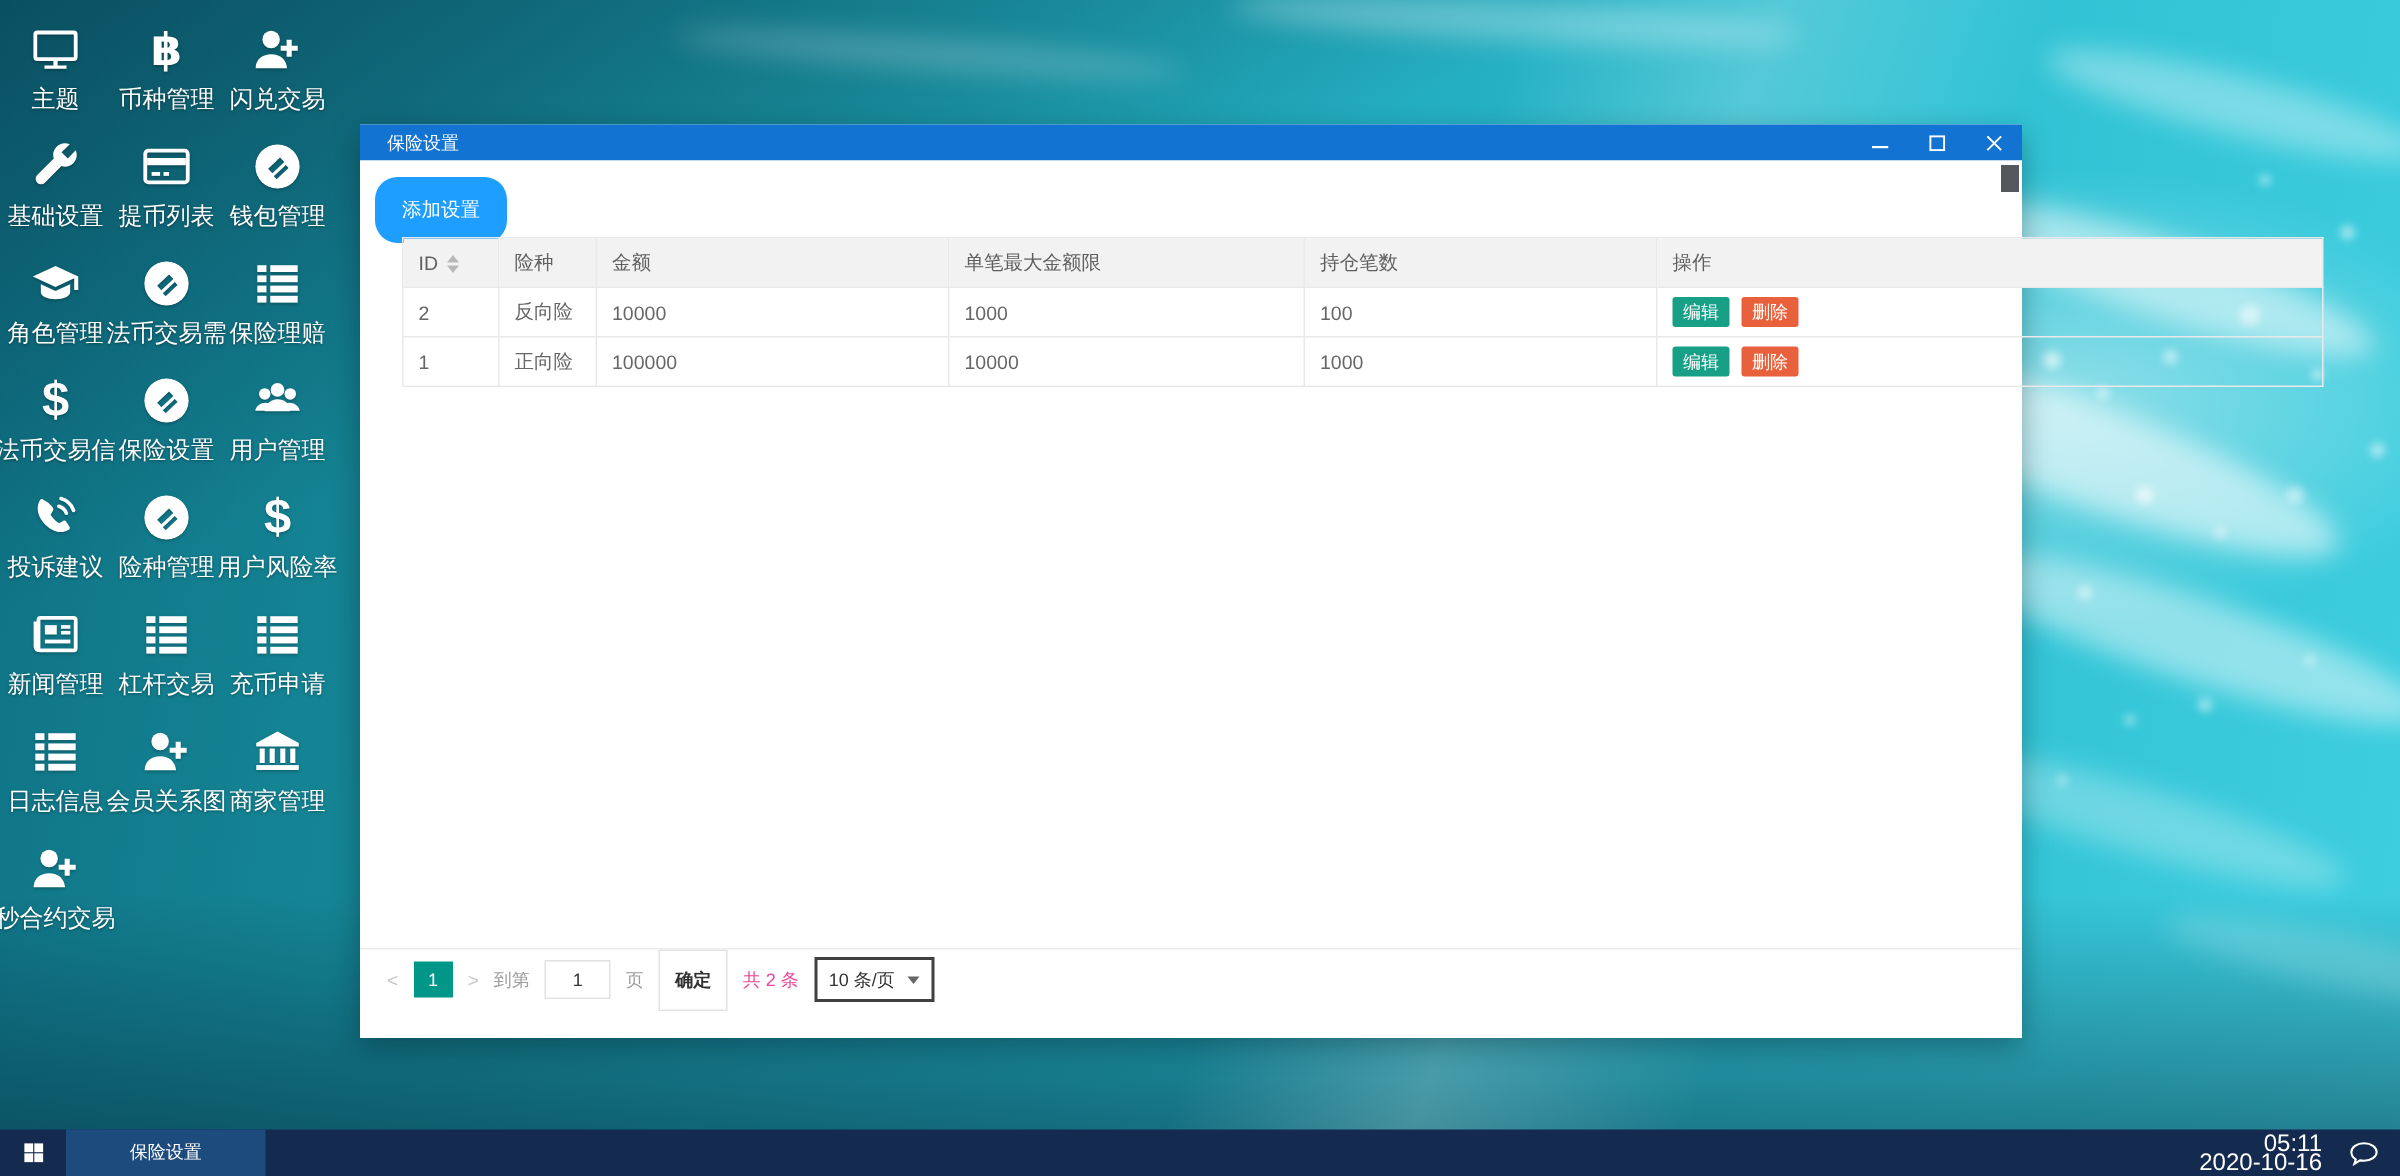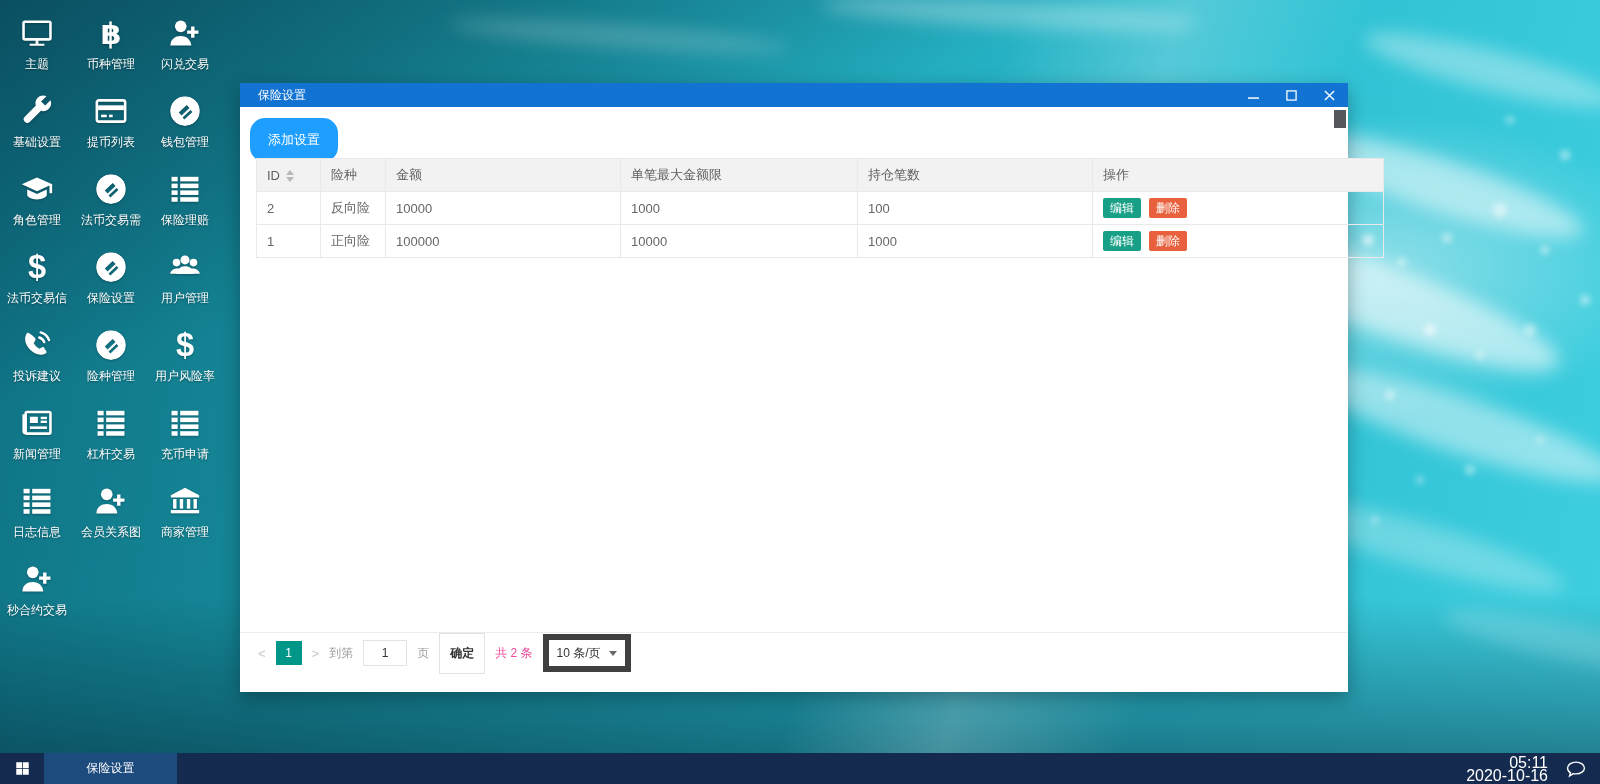--- a/index.html
+++ b/index.html
@@ -21,21 +21,21 @@
   .foam{position:absolute;left:0;top:0;}
   
   .desktop-icons{
     position:absolute;left:0;top:6px;width:224px;
     display:grid;grid-template-columns:74px 74px 74px;grid-auto-rows:78px;
   }
   .di{display:flex;flex-direction:column;align-items:center;justify-content:flex-start;padding-top:8px;cursor:default;}
   .di-icon{height:38px;display:flex;align-items:center;justify-content:center;}
   .di-icon svg{width:34px;height:34px;filter:drop-shadow(0 1px 1px rgba(0,0,0,.25));}
   .di-label{
-    margin-top:4px;font-size:12px;color:#fff;white-space:nowrap;
+    margin-top:4px;font-size:16px;color:#fff;white-space:nowrap;
     text-shadow:0 1px 2px rgba(0,0,0,.4);
   }
   
   .window{
     position:absolute;left:240px;top:83px;width:1108px;height:609px;
     background:#fff;box-shadow:0 6px 18px rgba(0,20,30,.35);
   }
   .titlebar{
     height:24px;background:#1273d2;display:flex;align-items:center;
     padding:0 0 0 18px;
@@ -46,21 +46,21 @@
   .ctrl svg{width:11px;height:11px;}
   .win-content{position:relative;width:100%;height:585px;background:#fff;}
   .scroll-thumb{position:absolute;top:3px;right:2px;width:12px;height:18px;background:#54585c;}
   .add-btn{
     position:absolute;left:10px;top:11px;height:44px;padding:0 18px;
     background:#1e9fff;color:#fff;font-size:13px;border:none;border-radius:15px;
     font-family:inherit;cursor:pointer;
   }
   
   .tbl{
-    position:absolute;left:16px;top:51px;width:1128px;
+    position:absolute;left:28px;top:51px;width:1281px;
     border-collapse:collapse;table-layout:fixed;font-size:13px;color:#666;padding-left:40px;
   }
   .tbl th,.tbl td{
     border:1px solid #e9e9e9;height:32px;padding:0 10px;text-align:left;
     font-weight:normal;overflow:hidden;white-space:nowrap;
   }
   .tbl thead th{background:#f2f2f2;color:#5f5f5f;}
   .sort{display:inline-flex;flex-direction:column;vertical-align:middle;margin-left:6px;gap:2px;}
   .sort i{width:0;height:0;border-left:4px solid transparent;border-right:4px solid transparent;display:block;}
   .sort .up{border-bottom:5px solid #b8b8b8;}
@@ -86,21 +86,21 @@
   .pg-input{
     width:38px;height:22px;border:1px solid #e2e2e2;text-align:center;font-size:12px;
     color:#333;font-family:inherit;
   }
   .pg-confirm{
     height:41px;padding:0 10px;background:#fff;border:1px solid #e2e2e2;font-size:12px;
     color:#333;font-weight:bold;font-family:inherit;cursor:pointer;
   }
   .pg-total{color:#ec4899;}
   .pg-size{
-    height:26px;border:6px solid #404040;display:inline-flex;align-items:center;
+    height:26px;border:2px solid #404040;display:inline-flex;align-items:center;
     padding:0 8px;gap:8px;color:#333;cursor:pointer;background:#fff;
   }
   .caret{width:0;height:0;border-left:4px solid transparent;border-right:4px solid transparent;border-top:5px solid #666;}
   
   .taskbar{
     position:absolute;left:0;bottom:0;width:1600px;height:31px;background:#142a4e;
     display:flex;align-items:stretch;color:#fff;
   }
   .start-btn{width:44px;display:flex;align-items:center;justify-content:center;cursor:pointer;}
   .start-btn svg{width:15px;height:15px;}

